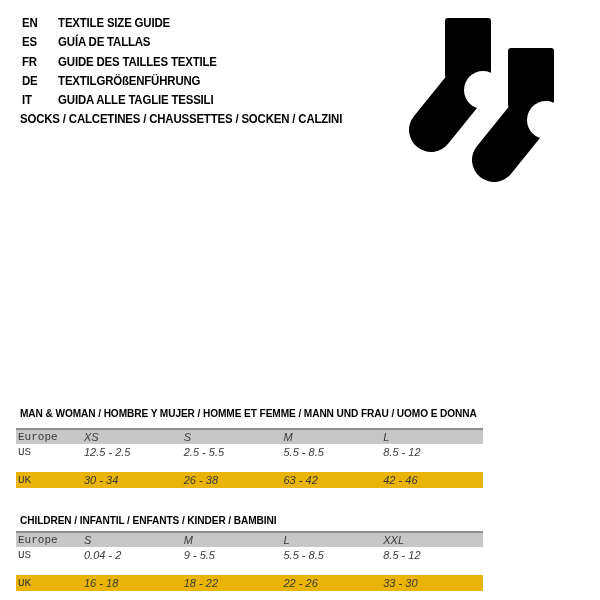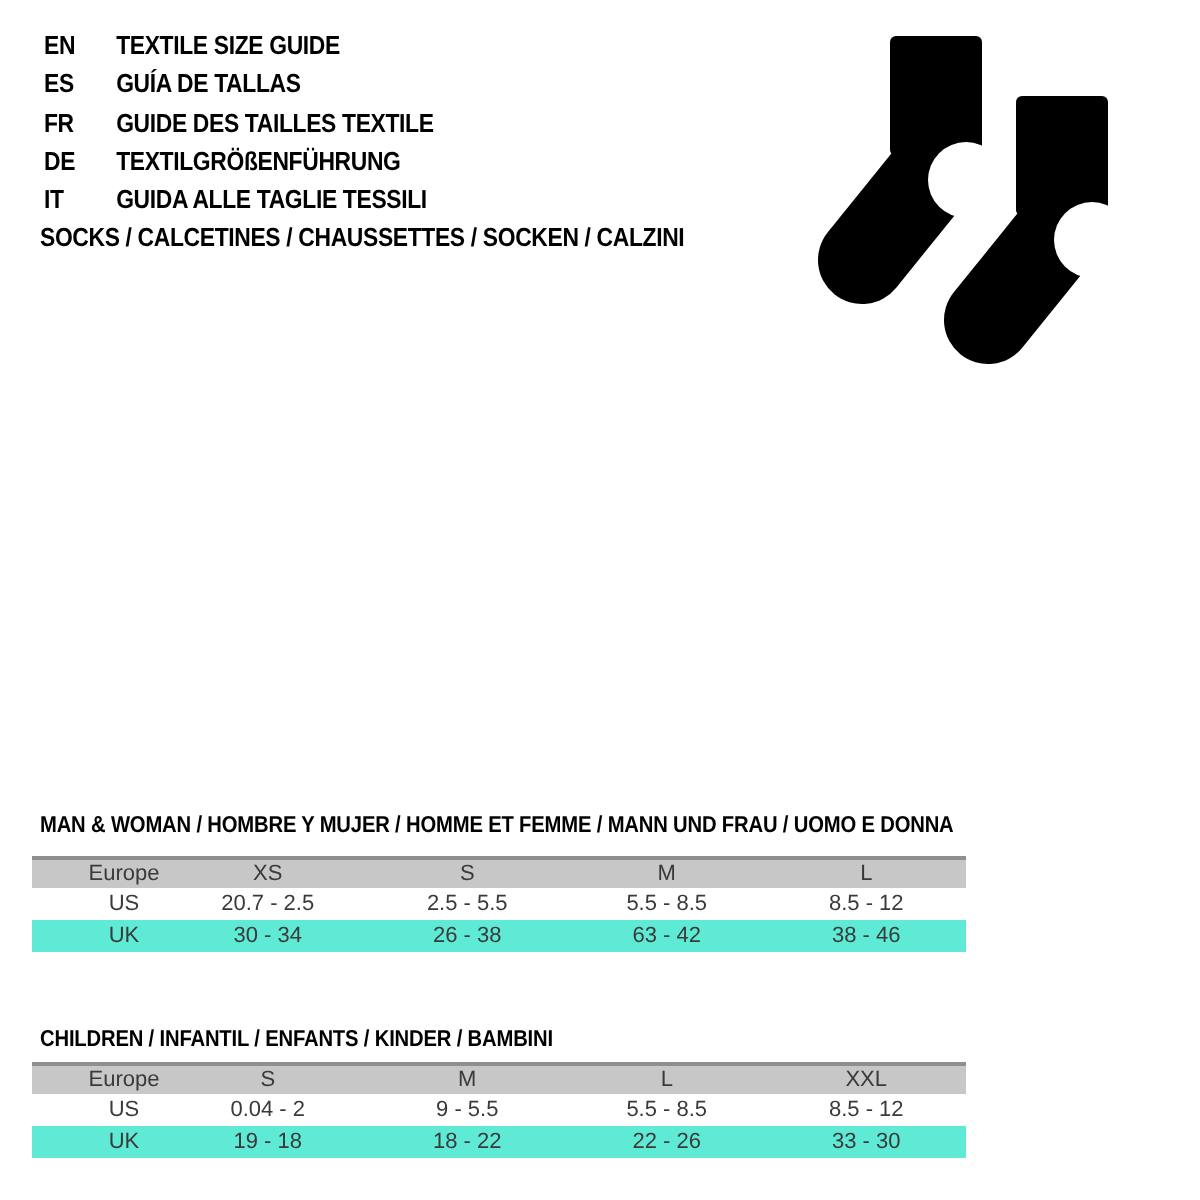--- a/index.html
+++ b/index.html
@@ -45,23 +45,23 @@
 
   
   .size-table {
     position: absolute; left: 16px; width: 467px;
     font-size: 11px; color: #3a3a3a;
   }
   .t1 { top: 428px; }
   .t2 { top: 531px; }
   .row { display: flex; align-items: center; height: 16px; }
   .row.hdr { background: #c7c7c7; border-top: 2px solid #8f8f8f; }
-  .row.alt { background: #5eead4; }
-  .cell-region { flex: 0 0 68px; padding-left: 24px; text-align: center; }
-  .cell-size { flex: 1; text-align: center; }
+  .row.alt { background: #eab308; margin-top: 12px; }
+  .cell-region { flex: 0 0 68px; padding-left: 2px; text-align: left; font-family: Liberation Mono, monospace; }
+  .cell-size { flex: 1; text-align: left; font-style: italic; }
 </style>
 </head>
 <body>
 
 <div class="canvas">
 
   <div class="lang-block">
     <div class="lang-row">
       <span class="lang-code">EN</span>
       <span class="lang-label">TEXTILE SIZE GUIDE</span>
@@ -102,31 +102,31 @@
   <div class="size-table t1">
     <div class="row hdr">
       <span class="cell-region">Europe</span>
       <span class="cell-size">XS</span>
       <span class="cell-size">S</span>
       <span class="cell-size">M</span>
       <span class="cell-size">L</span>
     </div>
     <div class="row">
       <span class="cell-region">US</span>
-      <span class="cell-size">20.7 - 2.5</span>
+      <span class="cell-size">12.5 - 2.5</span>
       <span class="cell-size">2.5 - 5.5</span>
       <span class="cell-size">5.5 - 8.5</span>
       <span class="cell-size">8.5 - 12</span>
     </div>
     <div class="row alt">
       <span class="cell-region">UK</span>
       <span class="cell-size">30 - 34</span>
       <span class="cell-size">26 - 38</span>
       <span class="cell-size">63 - 42</span>
-      <span class="cell-size">38 - 46</span>
+      <span class="cell-size">42 - 46</span>
     </div>
   </div>
 
   <div class="tbl-title t2-title">CHILDREN / INFANTIL / ENFANTS / KINDER / BAMBINI</div>
   <div class="size-table t2">
     <div class="row hdr">
       <span class="cell-region">Europe</span>
       <span class="cell-size">S</span>
       <span class="cell-size">M</span>
       <span class="cell-size">L</span>
@@ -134,20 +134,20 @@
     </div>
     <div class="row">
       <span class="cell-region">US</span>
       <span class="cell-size">0.04 - 2</span>
       <span class="cell-size">9 - 5.5</span>
       <span class="cell-size">5.5 - 8.5</span>
       <span class="cell-size">8.5 - 12</span>
     </div>
     <div class="row alt">
       <span class="cell-region">UK</span>
-      <span class="cell-size">19 - 18</span>
+      <span class="cell-size">16 - 18</span>
       <span class="cell-size">18 - 22</span>
       <span class="cell-size">22 - 26</span>
       <span class="cell-size">33 - 30</span>
     </div>
   </div>
 
 </div>
 
 </body></html>

